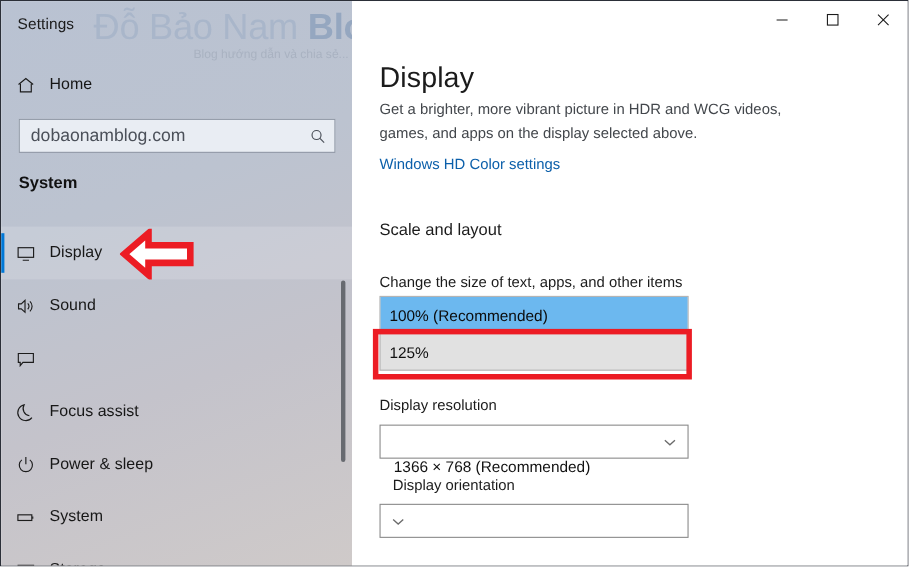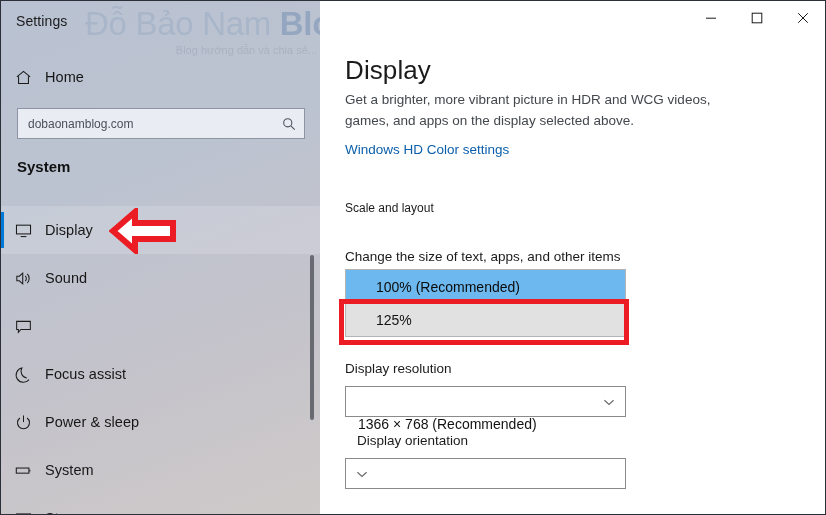--- a/index.html
+++ b/index.html
@@ -75,21 +75,21 @@
   #search-box {
     position: absolute; left: 16px; top: 107px;
     width: 288px; height: 31px;
     background: #e9edf3;
     border: 1px solid #8d95a3;
     display: flex; align-items: center;
   }
   #search-input-text {
     flex: 1;
     padding-left: 10px;
-    font-size: 12px; color: #4b5059;
+    font-size: 16px; color: #4b5059;
     white-space: nowrap; overflow: hidden;
   }
   #search-icon-wrap {
     width: 30px; flex: 0 0 30px;
     display: flex; align-items: center; justify-content: center;
     color: #4b5059;
   }
 
   
   #system-header {
@@ -163,21 +163,21 @@
   #desc2 { top: 112px; }
   #hdr-link {
     position: absolute; left: 25px; top: 141px;
     font-size: 13.5px; color: #0b5faa;
     text-decoration: none;
     cursor: pointer;
   }
 
   #scale-header {
     position: absolute; left: 25px; top: 200px;
-    font-size: 12px; color: #1b1b1b; font-weight: normal;
+    font-size: 15px; color: #1b1b1b; font-weight: normal;
   }
   .field-label {
     position: absolute; left: 25px;
     font-size: 13.5px; color: #1b1b1b;
     white-space: nowrap;
   }
   #lbl-scale { top: 248px; }
   #lbl-res   { top: 360px; }
   #lbl-orient{ top: 432px; margin-left: 12px; }
 
@@ -185,21 +185,21 @@
   #scale-dropdown {
     position: absolute; left: 25px; top: 268px;
     width: 281px;
     background: #e1e1e1;
     border: 1px solid #b4b4b4;
     z-index: 5;
   }
   .dd-opt {
     height: 33px;
     display: flex; align-items: center;
-    padding-left: 30px;
+    padding-left: 8px;
     font-size: 14px; color: #111;
   }
   .dd-opt.highlighted { background: #6cb8ef; color: #0b0b0b; }
 
   
   #red-box {
     position: absolute; left: 338px; top: 298px;
     width: 290px; height: 46px;
     border: 5px solid #ec1c24;
     z-index: 9;

